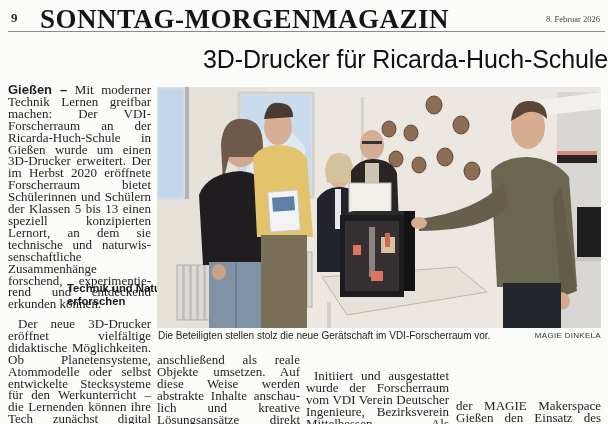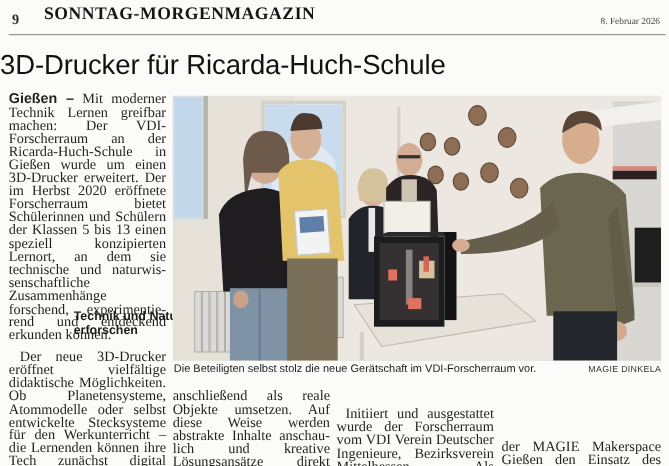--- a/index.html
+++ b/index.html
@@ -12,32 +12,32 @@
   }
   .masthead {
     position: absolute; left: 0; top: 0; width: 608px; height: 32px;
   }
   .page-num {
     position: absolute; left: 11px; top: 10px;
     font-family: "Liberation Serif", serif; font-weight: bold; font-size: 13px; color: #2a2a2a;
   }
   .mag-title {
     position: absolute; left: 40px; top: 4px;
-    font-family: "Liberation Serif", serif; font-weight: bold; font-size: 16px;
+    font-family: "Liberation Serif", serif; font-weight: bold; font-size: 27px;
     letter-spacing: 0.5px; color: #151515;
   }
   .date {
     position: absolute; right: 8px; top: 14px;
     font-family: "Liberation Serif", serif; font-size: 8.5px; color: #444; margin-left: 12px;
   }
   .rule {
     position: absolute; left: 8px; top: 31px; width: 597px; height: 1px; background: #8a8a8a;
   }
   .headline {
-    position: absolute; left: 0; top: 45px; width: 608px; text-align: left;
+    position: absolute; left: 0; top: 45px; width: 608px; text-align: right;
     font-family: "Liberation Sans", sans-serif; font-size: 25px; color: #111;
     letter-spacing: -0.1px;
   }
   .col {
     position: absolute; font-family: "Liberation Serif", serif;
     font-size: 13px; line-height: 11.9px; text-align: justify;
     hyphens: manual; color: #1f1f1f;
   }
   .col1-top { left: 8px; top: 84px; width: 143px; }
   .col1-top .lead { font-family: "Liberation Sans", sans-serif; font-weight: bold; }
@@ -174,19 +174,19 @@
     <path d="M334 84 Q346 70 371 70 Q398 72 412 90 L420 200 L340 200 Z" fill="#6b6650"></path>
     <path d="M346 96 Q320 124 262 132 L262 144 Q330 144 352 118 Z" fill="#655f4b"></path>
     <ellipse cx="262" cy="136" rx="8" ry="6" fill="#d6ac93"></ellipse>
     <path d="M404 100 L420 204 L404 210 L396 112 Z" fill="#625d49"></path>
     <ellipse cx="404" cy="214" rx="9" ry="9" fill="#d4a98f"></ellipse>
     <rect x="346" y="196" width="58" height="45" fill="#24262e"></rect>
   </svg>
 </div>
 
 <div class="caption">
-  <span class="text">Die Beteiligten selbst stolz die neue Gerätschaft im VDI-Forscherraum vor.</span>
+  <span class="text">Die Beteiligten stellen stolz die neue Gerätschaft im VDI-Forscherraum vor.</span>
   <span class="credit">MAGIE DINKELA</span>
 </div>
 
 <div class="col col2">anschließend als reale Objekte umsetzen. Auf diese Weise wer­den abstrakte Inhalte anschau­lich und kreative Lösungsansät­ze direkt erfahrbar.</div>
 <div class="col col3">Initiiert und ausgestattet wur­de der Forscherraum vom VDI Verein Deutscher Ingenieure, Bezirksverein Mittelhessen. Als Bildungspartner unterstützt</div>
 <div class="col col4">der MAGIE Makerspace Gießen den Einsatz des neuen Moduls mit seinem didaktischen Kon­zept des „Makerspace Netz­werks". Im Rahmen der Überga-</div>
 
 </body></html>

